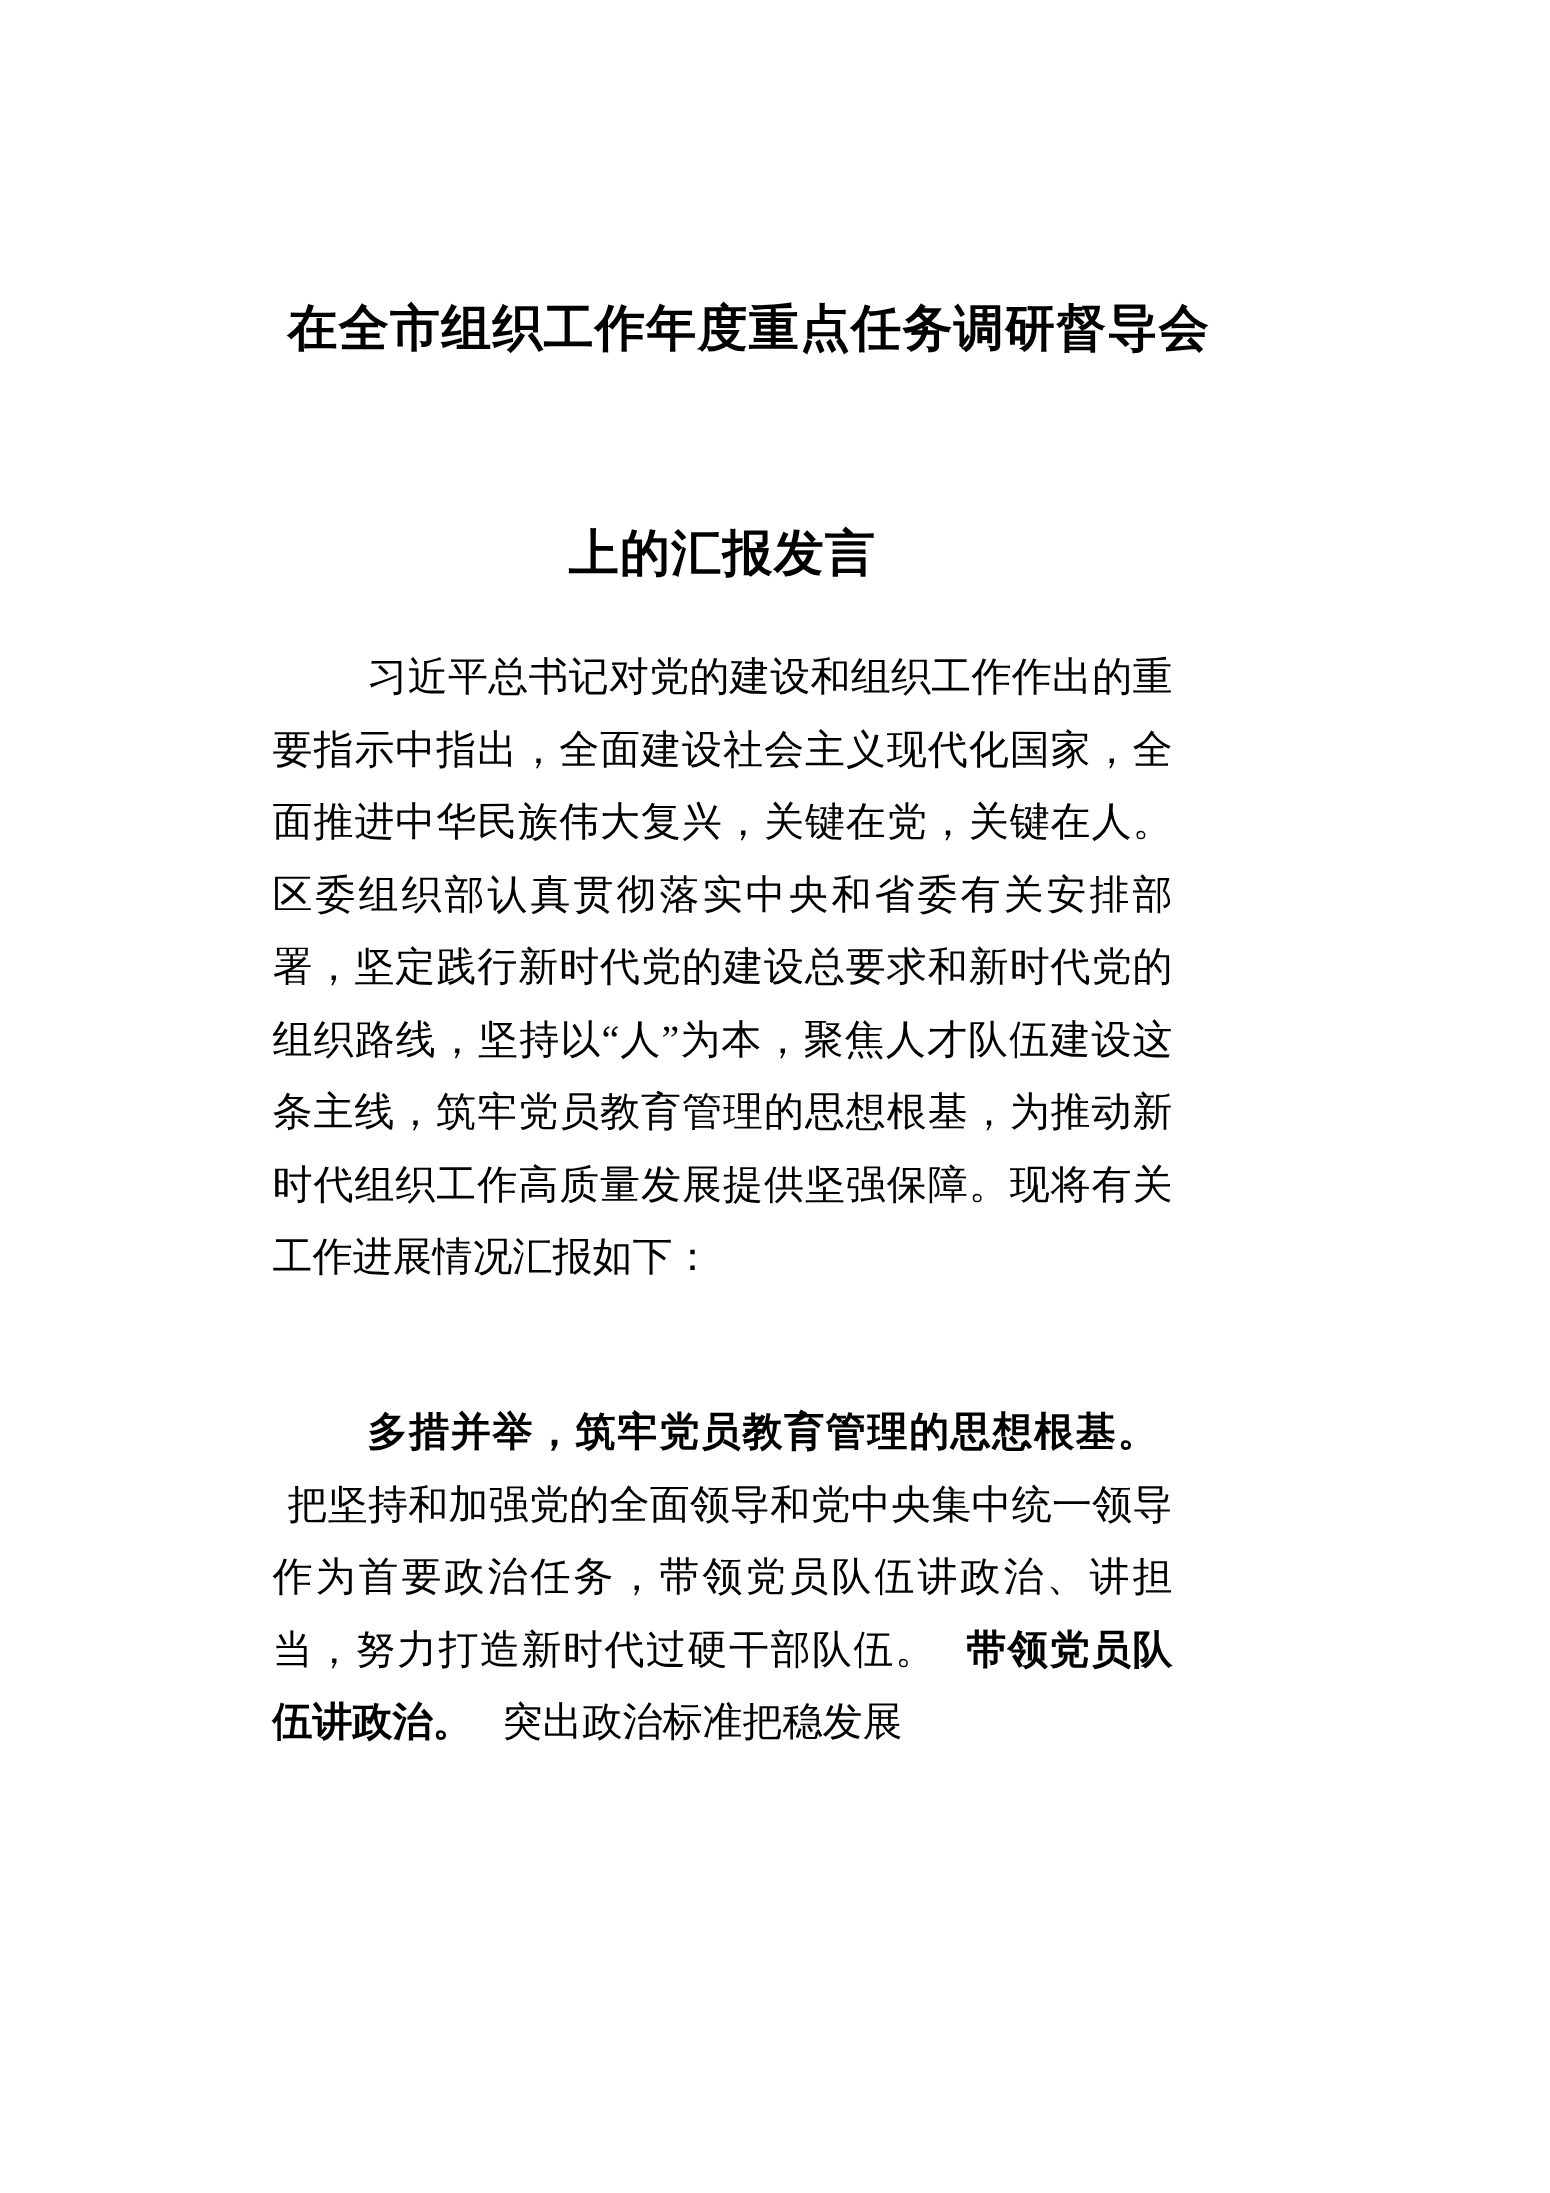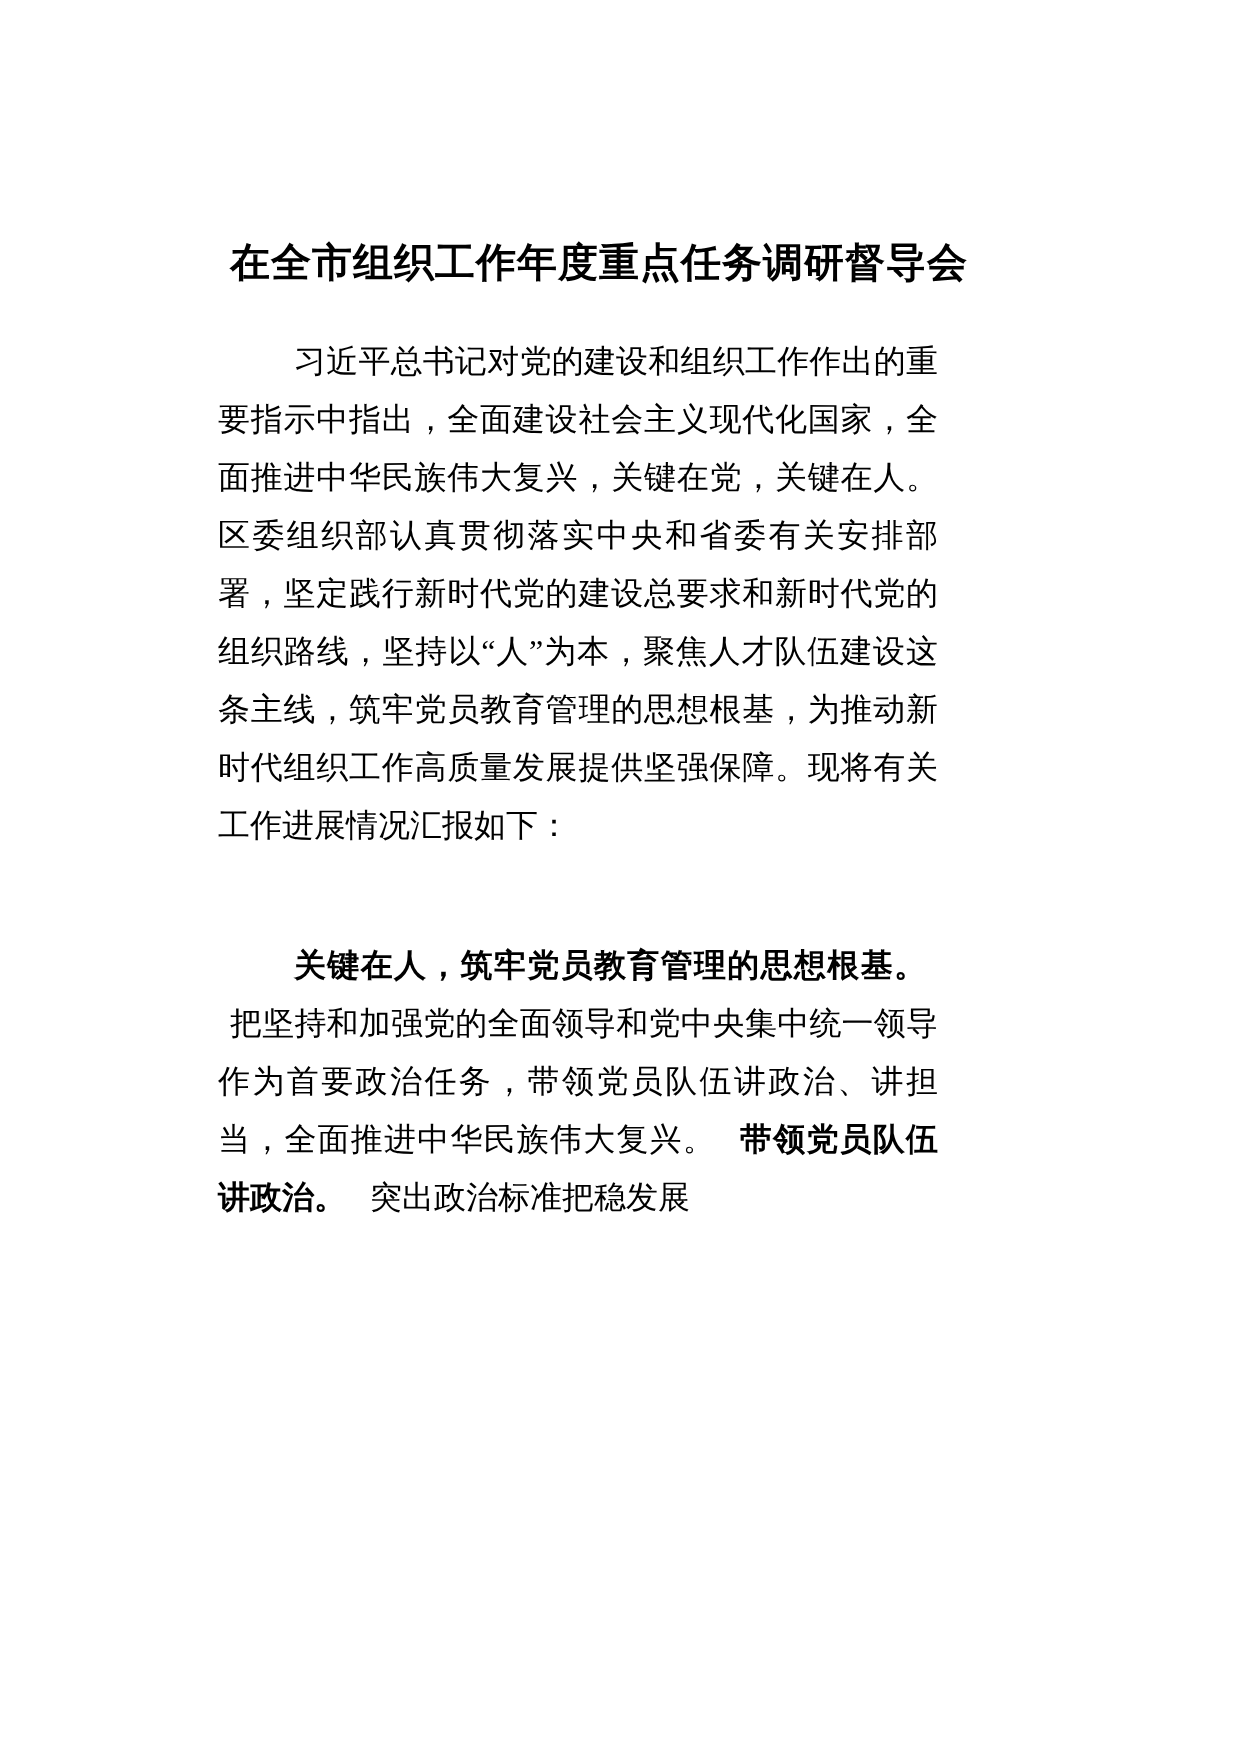--- a/index.html
+++ b/index.html
@@ -51,21 +51,22 @@
   }
 </style>
 </head>
 <body>
 
 <div class="page">
   <div class="content">
 
     <div class="doc-title">
       <div class="title-line title-line-1">在全市组织工作年度重点任务调研督导会</div>
+      <div class="title-line title-line-2">上的汇报发言</div>
     </div>
 
 
     <p class="para"><span>习近平总书记对党的建设和组织工作作出的重要指示中指出，全面建设社会主义现代化国家，全面推进中华民族伟大复兴，关键在党，关键在人。区委组织部认真贯彻落实中央和省委有关安排部署，坚定践行新时代党的建设总要求和新时代党的组织路线，坚持以“人”为本，聚焦人才队伍建设这条主线，筑牢党员教育管理的思想根基，为推动新时代组织工作高质量发展提供坚强保障。现将有关工作进展情况汇报如下：</span></p>
 
-    <p class="para"><span class="seg-bold">关键在人，筑牢党员教育管理的思想根基。</span><span>把坚持和加强党的全面领导和党中央集中统一领导作为首要政治任务，带领党员队伍讲政治、讲担当，全面推进中华民族伟大复兴。</span><span class="seg-bold">带领党员队伍讲政治。</span><span>突出政治标准把稳发展</span></p>
+    <p class="para"><span class="seg-bold">多措并举，筑牢党员教育管理的思想根基。</span><span>把坚持和加强党的全面领导和党中央集中统一领导作为首要政治任务，带领党员队伍讲政治、讲担当，努力打造新时代过硬干部队伍。</span><span class="seg-bold">带领党员队伍讲政治。</span><span>突出政治标准把稳发展</span></p>
 
   </div>
 </div>
 
 </body></html>

